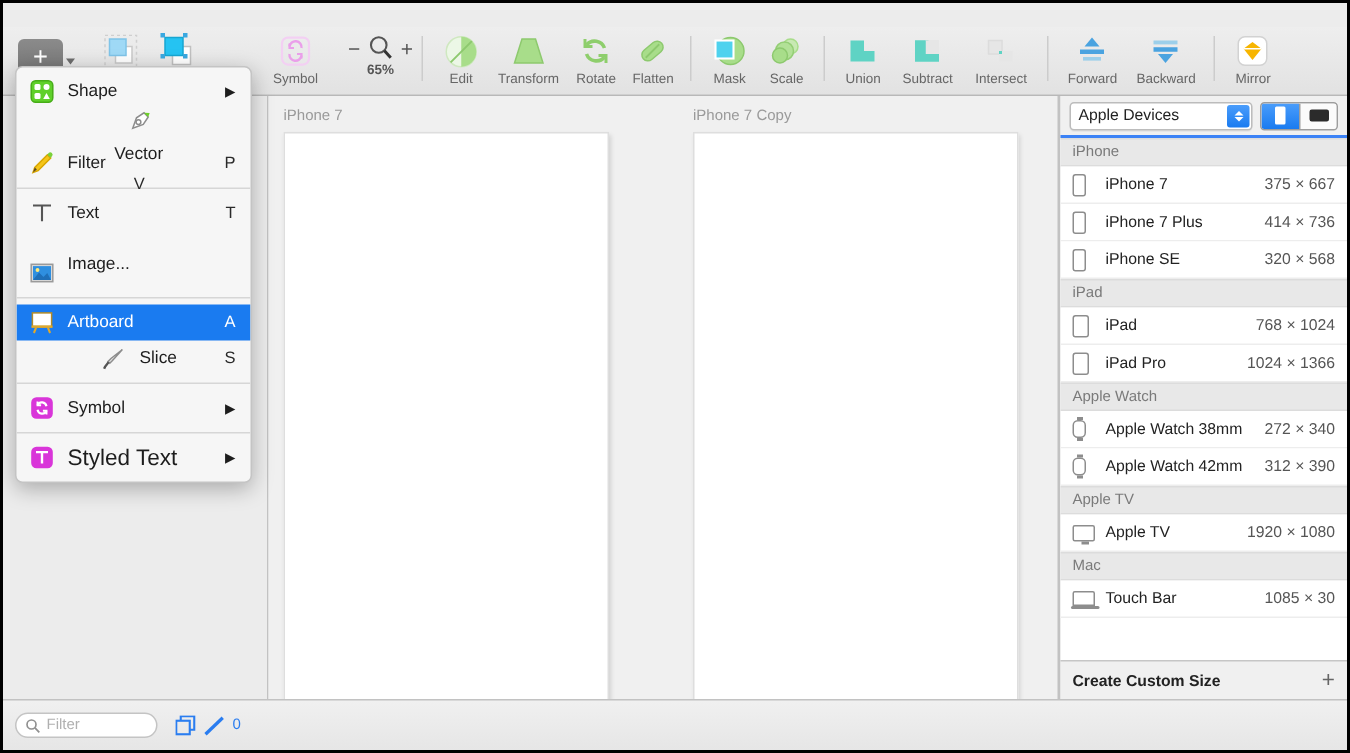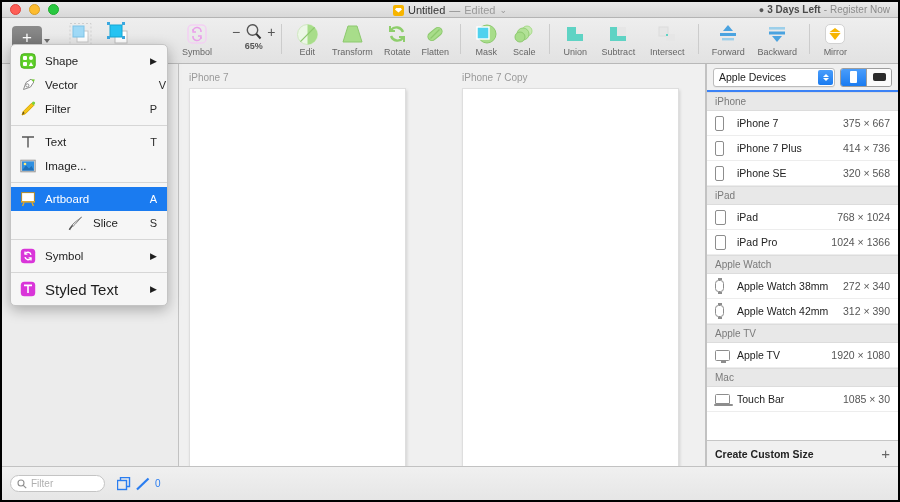--- a/index.html
+++ b/index.html
@@ -206,40 +206,20 @@
   .bb-right { display: flex; align-items: center; gap: 5px; margin-left: 12px; }
   .bb-count { font-size: 10px; color: #2a7df0; }
 
   svg { display: block; }
 </style>
 </head>
 <body>
 
 <div id="app">
 
-  <div class="titlebar">
-    <div class="traffic">
-      <span class="dot red"></span>
-      <span class="dot yellow"></span>
-      <span class="dot green"></span>
-    </div>
-    <div class="title-center">
-      <span class="sketch-doc-icon"></span>
-      <span class="title-text">Untitled</span>
-      <span class="title-sep">—</span>
-      <span class="title-edited">Edited</span>
-      <span class="title-chev">⌄</span>
-    </div>
-    <div class="register">
-      <span class="bullet">●</span>
-      <span class="reg-bold">3 Days Left</span>
-      <span class="reg-link">-</span>
-      <span class="reg-link">Register Now</span>
-    </div>
-  </div>
 
   <div class="toolbar">
 
     <div class="tb-item" style="min-width:52px; flex-direction:row; padding-top:8px; padding-left:10px;">
       <span class="insert-btn">+</span>
       <span class="insert-caret"></span>
     </div>
 
     <div class="tb-item" style="margin-left:8px;">
       <span class="tb-ico">
@@ -587,21 +567,21 @@
             <rect x="0.8" y="0.8" width="14.4" height="14.4" rx="3" fill="#5fd02a" stroke="#46ad17"></rect>
             <rect x="3" y="3" width="4" height="4" rx="1" fill="#fff"></rect>
             <rect x="9" y="3" width="4" height="4" rx="2" fill="#fff"></rect>
             <rect x="3" y="9" width="4" height="4" rx="1" fill="#fff"></rect>
             <path d="M11 9 L13.2 13 L8.8 13 Z" fill="#fff"></path>
           </svg>
         </span>
         <span style="flex: 1 1 0%; font-size: 11.5px; color: rgb(29, 29, 29);">Shape</span>
         <span style="font-size: 9px; color: rgb(29, 29, 29);">▶</span>
       </div>
-      <div style="display: flex; align-items: center; height: 24px; padding: 0px 1px 0px 8px; gap: 8px;">
+      <div style="display: flex; align-items: center; height: 24px; padding: 0px 1px 0px 8px; gap: 8px; flex-direction: column;">
         <span style="width: 18px; display: flex; align-items: center; justify-content: center;">
           <svg width="16" height="16" viewBox="0 0 16 16">
             <path d="M3.5 12.5 L6 5.5 L11 2.2 L13.8 5 L10.5 10 Z" fill="#fff" stroke="#8d8d8d"></path>
             <circle cx="7.3" cy="8.4" r="1.6" fill="#fff" stroke="#8d8d8d"></circle>
             <path d="M11 2.2 L13.8 5 L14.8 2.4 Z" fill="#6fd02a"></path>
           </svg>
         </span>
         <span style="flex: 1 1 0%; font-size: 11.5px; color: rgb(29, 29, 29);">Vector</span>
         <span style="font-size: 11px; color: rgb(42, 42, 42); min-width: 8px; text-align: right;">V</span>
       </div>
@@ -620,21 +600,21 @@
       <div style="display: flex; align-items: center; height: 24px; padding: 0px 10px 0px 8px; gap: 8px;">
         <span style="width: 18px; display: flex; align-items: center; justify-content: center;">
           <svg width="16" height="16" viewBox="0 0 16 16">
             <line x1="2" y1="3" x2="14" y2="3" stroke="#555" stroke-width="1.4"></line>
             <line x1="8" y1="3" x2="8" y2="13.5" stroke="#555" stroke-width="1.4"></line>
           </svg>
         </span>
         <span style="flex: 1 1 0%; font-size: 11.5px; color: rgb(29, 29, 29);">Text</span>
         <span style="font-size: 11px; color: rgb(42, 42, 42); min-width: 8px; text-align: right;">T</span>
       </div>
-      <div style="display: flex; align-items: center; height: 24px; padding: 0px 10px 0px 8px; gap: 8px;">
+      <div style="display: flex; height: 24px; padding: 0px 10px 0px 8px; gap: 8px; margin-top: 16px;">
         <span style="width: 18px; display: flex; align-items: center; justify-content: center;">
           <svg width="16" height="16" viewBox="0 0 16 16">
             <rect x="0.8" y="2.2" width="14.4" height="11.6" fill="#d9d9d9" stroke="#9a9a9a"></rect>
             <rect x="2" y="3.4" width="12" height="9.2" fill="#2f8fe0"></rect>
             <circle cx="5" cy="6" r="1.3" fill="#ffe97a"></circle>
             <path d="M2 12.6 L6 7.6 L9 10.6 L11.5 8 L14 12.6 Z" fill="#1f6fb8"></path>
           </svg>
         </span>
         <span style="flex: 1 1 0%; font-size: 11.5px; color: rgb(29, 29, 29);">Image...</span>
         <span style="font-size: 11px; color: rgb(42, 42, 42); min-width: 8px; text-align: right;"></span>

